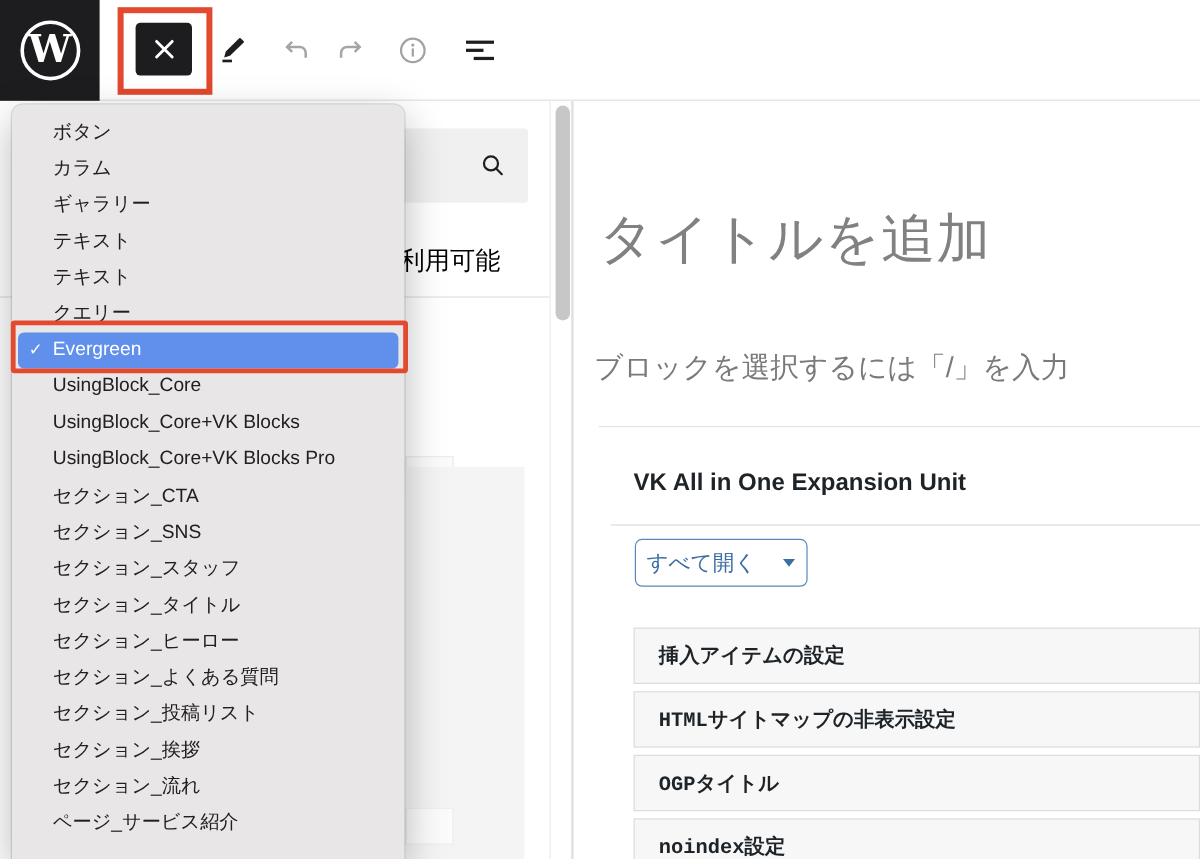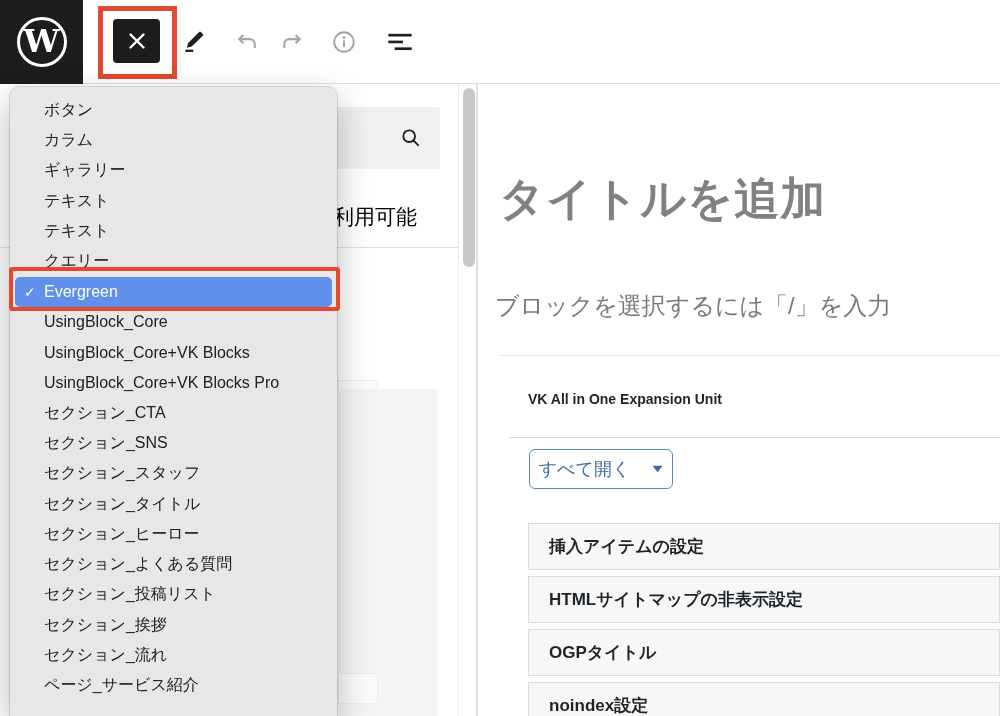--- a/index.html
+++ b/index.html
@@ -22,28 +22,28 @@
   .search-icon{position:absolute;right:16px;top:18px;}
   .available-label{position:absolute;left:333px;top:119px;font-size:21px;color:#000000;white-space:nowrap;}
   .panel-separator{position:absolute;left:0;top:163px;width:458px;height:1px;background:#e0e0e0;}
   .pattern-preview{position:absolute;left:338px;top:305px;width:99px;height:327px;background:#f5f4f5;cursor:pointer;}
   .preview-box-a{position:absolute;left:338px;top:296px;width:40px;height:34px;background:#fbfbfb;border:1px solid #ececec;box-sizing:border-box;}
   .preview-box-b{position:absolute;left:338px;top:589px;width:40px;height:31px;background:#fbfbfb;border:1px solid #ececec;box-sizing:border-box;}
   .scroll-edge{position:absolute;left:458px;top:84px;width:1px;height:632px;background:#ededed;z-index:1;}
   .scroll-thumb{position:absolute;left:463px;top:88px;width:12px;height:179px;background:#c7c7c7;border-radius:7px;z-index:2;cursor:grab;}
   
   .canvas{position:absolute;left:480px;top:84px;width:520px;height:632px;background:#fff;overflow:hidden;}
-  .doc-title{position:absolute;left:19px;top:85px;font-size:45px;font-weight:bold;color:#818181;letter-spacing:1px;cursor:text;white-space:nowrap;}
+  .doc-title{position:absolute;left:19px;top:85px;font-size:45px;font-weight:normal;color:#818181;letter-spacing:1px;cursor:text;white-space:nowrap;}
   .doc-body{position:absolute;left:15px;top:206px;font-size:24px;color:#7a7a7a;cursor:text;white-space:nowrap;}
   .metabox-border{position:absolute;left:19px;top:271px;right:0;height:1px;background:#e3e3e3;}
-  .vk-title{position:absolute;left:48px;top:307px;font-size:14px;font-weight:bold;color:#1d2327;white-space:nowrap;}
+  .vk-title{position:absolute;left:48px;top:307px;font-size:20px;font-weight:bold;color:#1d2327;white-space:nowrap;}
   .vk-hr{position:absolute;left:29px;top:353px;right:0;height:1px;background:#dcdcde;}
   .open-all-btn{position:absolute;left:49px;top:365px;width:144px;height:40px;background:#fff;border:1.5px solid #5b87ba;border-radius:6px;box-sizing:border-box;color:#3a6ea5;font-size:18px;display:flex;align-items:center;justify-content:center;gap:22px;cursor:pointer;font-family:inherit;}
   .accordion-list{position:absolute;left:48px;top:439px;right:0;display:flex;flex-direction:column;gap:6px;}
-  .accordion-bar{height:47px;background:#f7f7f8;border:1px solid #dcdcde;box-sizing:border-box;display:flex;align-items:center;padding-left:20px;font-size:17px;font-weight:bold;color:#1d2327;cursor:pointer;}
+  .accordion-bar{height:47px;background:#f7f7f8;border:1px solid #dcdcde;box-sizing:border-box;display:flex;align-items:center;padding-left:20px;font-size:17px;font-weight:bold;color:#1d2327;cursor:pointer;font-family:Liberation Mono, monospace;}
   
   .dropdown{position:absolute;left:10px;top:87px;width:327px;height:629px;background:#e9e6e7;border-radius:9px 9px 0 0;box-sizing:border-box;padding-top:8px;overflow:hidden;z-index:5;
     box-shadow:0 0 0 1px rgba(0,0,0,.12),0 12px 34px rgba(0,0,0,.28);}
   .menu-item{height:30.3px;display:flex;align-items:center;padding-left:14px;font-size:16px;color:#202022;cursor:pointer;box-sizing:border-box;}
   .menu-item .check{width:20px;visibility:hidden;font-size:14px;flex:0 0 auto;}
   .menu-item .mi-label{white-space:nowrap;}
   .menu-item.selected{background:#6190ec;color:#fff;border-radius:5px;margin:0 5px;padding-left:9px;}
   .menu-item.selected .check{visibility:visible;}
   .redbox-menu{position:absolute;left:9px;top:267px;width:331px;height:44px;border:4px solid #e2492e;border-radius:3px;box-sizing:border-box;z-index:6;}
 </style>

